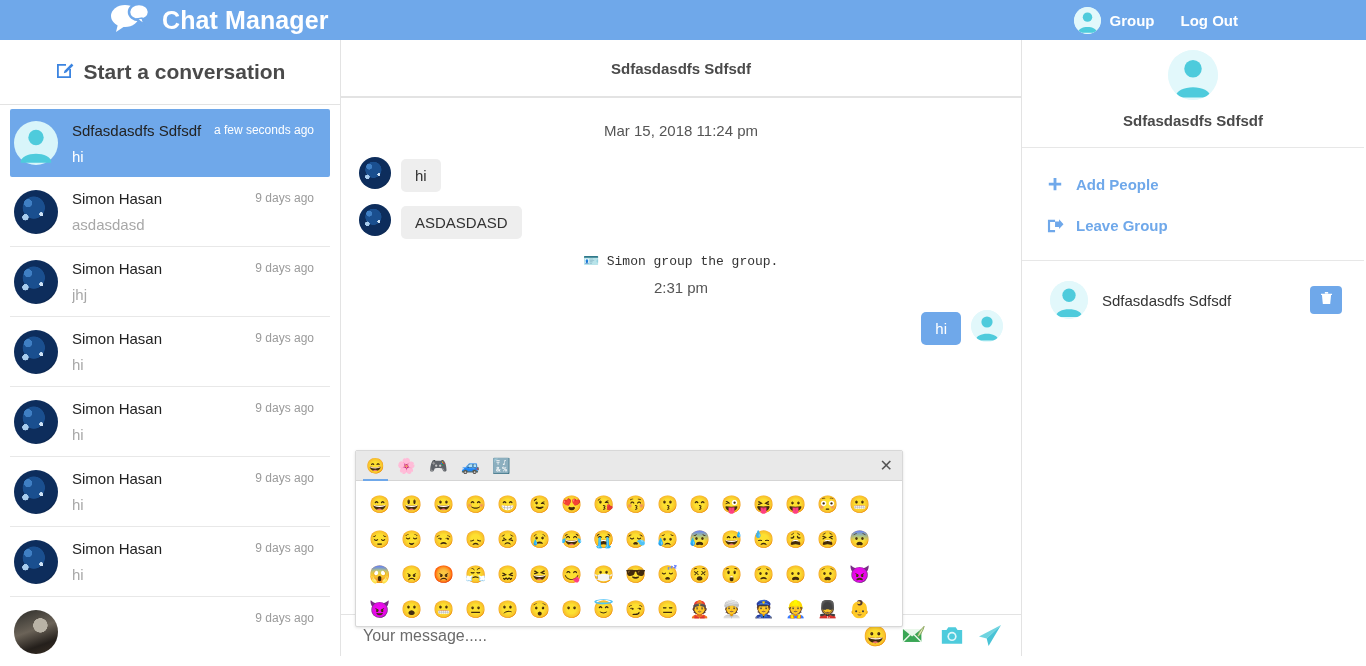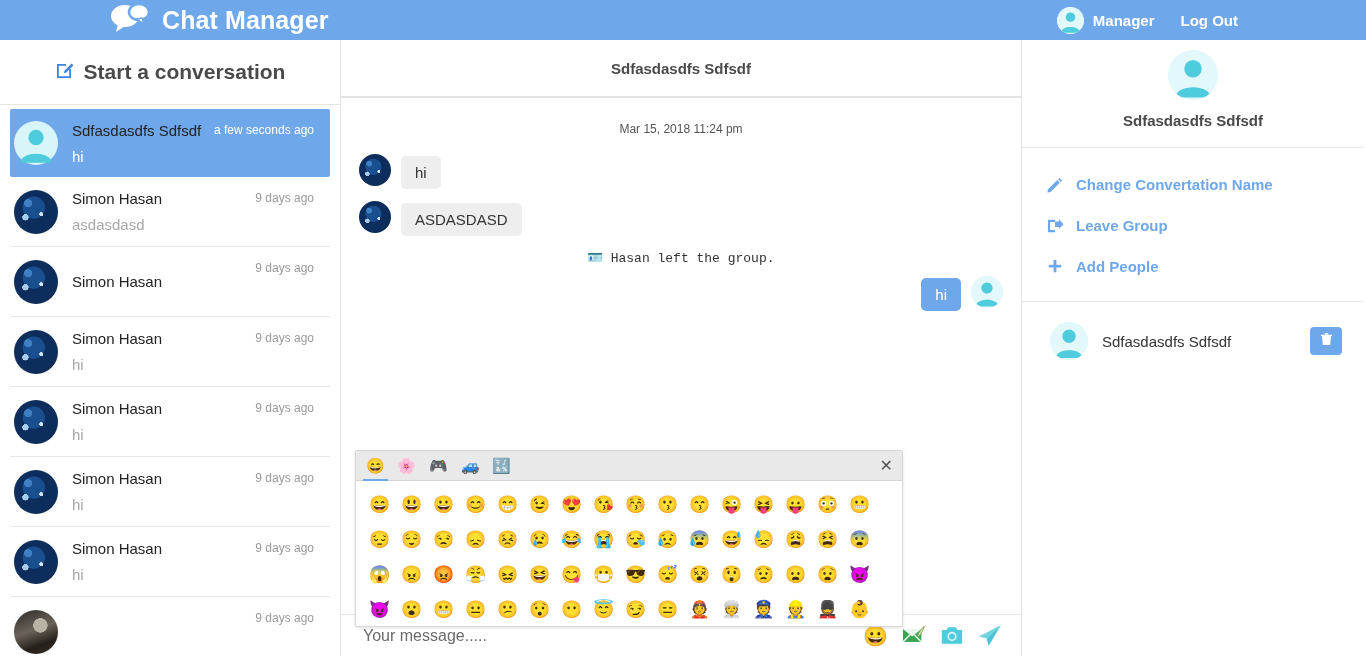--- a/index.html
+++ b/index.html
@@ -118,21 +118,21 @@
   }
   .chat-header {
     height: 58px; flex: 0 0 58px;
     display: flex; align-items: center; justify-content: center;
     border-bottom: 2px solid #e3e3e3;
   }
   .chat-title { font-size: 15px; font-weight: bold; color: #4a4a4a; }
 
   .messages { flex: 1; padding: 16px 18px 0 18px; overflow: hidden; position: relative; }
   .msg-date {
-    text-align: center; font-size: 12px; color: #555555; margin: 8px 0 18px 0;
+    text-align: center; font-size: 15px; color: #555555; margin: 8px 0 18px 0;
   }
   .msg-row { display: flex; align-items: flex-start; gap: 10px; margin-bottom: 12px; }
   .msg-row.out { justify-content: flex-end; }
   .msg-avatar { width: 32px; height: 32px; border-radius: 50%; flex: 0 0 32px; }
   .bubble {
     background: #eeeeee; color: #333333;
     padding: 8px 14px; border-radius: 5px;
     font-size: 15px; max-width: 420px;
     margin-top: 2px;
   }
@@ -253,21 +253,21 @@
   </div>
   <div class="nav-right">
     <div class="nav-user">
       <span>
         <svg class="av" width="27" height="27" viewBox="0 0 40 40">
           <circle cx="20" cy="20" r="20" fill="#e2f8fb"></circle>
           <circle cx="20" cy="15" r="7" fill="#4ecbdc"></circle>
           <path d="M6 38 C6 27 34 27 34 38 Z" fill="#4ecbdc"></path>
         </svg>
       </span>
-      <span class="nav-user-name">Manager</span>
+      <span class="nav-user-name">Group</span>
     </div>
     <span class="nav-logout">Log Out</span>
   </div>
 </div>
 
 <div class="layout">
 
   <div class="sidebar">
     <div class="start-conv">
       <span>
@@ -296,20 +296,21 @@
           <div class="conv-body">
             <div class="conv-name">Simon Hasan</div>
             <div class="conv-snippet">asdasdasd</div>
           </div>
           <span class="conv-time">9 days ago</span>
         </div>
         <div class="conv">
           <span class="conv-avatar globe"></span>
           <div class="conv-body">
             <div class="conv-name">Simon Hasan</div>
+            <div class="conv-snippet">jhj</div>
           </div>
           <span class="conv-time">9 days ago</span>
         </div>
         <div class="conv">
           <span class="conv-avatar globe"></span>
           <div class="conv-body">
             <div class="conv-name">Simon Hasan</div>
             <div class="conv-snippet">hi</div>
           </div>
           <span class="conv-time">9 days ago</span>
@@ -358,23 +359,24 @@
         <div class="bubble">hi</div>
       </div>
 
       <div class="msg-row">
         <span class="msg-avatar globe"></span>
         <div class="bubble">ASDASDASD</div>
       </div>
 
       <div class="sys-msg">
         <span class="sys-icon">🪪</span>
-        <span>Hasan left the group.</span>
-      </div>
-
+        <span>Simon group the group.</span>
+      </div>
+
+      <div class="msg-time">2:31 pm</div>
 
       <div class="msg-row out">
         <div class="bubble out">hi</div>
         <span>
           <svg class="av" width="32" height="32" viewBox="0 0 40 40">
             <circle cx="20" cy="20" r="20" fill="#e2f8fb"></circle>
             <circle cx="20" cy="15" r="7" fill="#4ecbdc"></circle>
             <path d="M6 38 C6 27 34 27 34 38 Z" fill="#4ecbdc"></path>
           </svg>
         </span>
@@ -494,42 +496,33 @@
           <path d="M6 38 C6 27 34 27 34 38 Z" fill="#4ecbdc"></path>
         </svg>
       </span>
       <span class="rp-title">Sdfasdasdfs Sdfsdf</span>
     </div>
 
     <div class="rp-actions">
       <div class="rp-action">
         <span class="rp-action-icon">
           <svg width="16" height="16" viewBox="0 0 18 18">
-            <path d="M1 14 L11.5 3.5 L14.5 6.5 L4 17 L0.5 17.5 Z" fill="#6fa8ea"></path>
-            <path d="M12.5 2.5 L15.5 5.5 L17 4 L14 1 Z" fill="#6fa8ea"></path>
+            <path d="M7.4 1 h3.2 v5.4 H16 v3.2 h-5.4 V15 H7.4 V9.6 H2 V6.4 h5.4 Z" fill="#6fa8ea"></path>
           </svg>
         </span>
-        <span>Change Convertation Name</span>
+        <span>Add People</span>
       </div>
       <div class="rp-action">
         <span class="rp-action-icon">
           <svg width="17" height="16" viewBox="0 0 19 18">
             <path d="M1 2 h8 v2.4 H3.4 v9.2 H9 V16 H1 Z" fill="#6fa8ea"></path>
             <path d="M9 4 h4.5 V1.5 L18.5 7 L13.5 12.5 V10 H9 Z" fill="#6fa8ea"></path>
           </svg>
         </span>
         <span>Leave Group</span>
-      </div>
-      <div class="rp-action">
-        <span class="rp-action-icon">
-          <svg width="16" height="16" viewBox="0 0 18 18">
-            <path d="M7.4 1 h3.2 v5.4 H16 v3.2 h-5.4 V15 H7.4 V9.6 H2 V6.4 h5.4 Z" fill="#6fa8ea"></path>
-          </svg>
-        </span>
-        <span>Add People</span>
       </div>
     </div>
 
     <div class="rp-members">
       <div class="rp-member">
         <span>
           <svg class="av" width="38" height="38" viewBox="0 0 40 40">
             <circle cx="20" cy="20" r="20" fill="#e2f8fb"></circle>
             <circle cx="20" cy="15" r="7" fill="#4ecbdc"></circle>
             <path d="M6 38 C6 27 34 27 34 38 Z" fill="#4ecbdc"></path>

